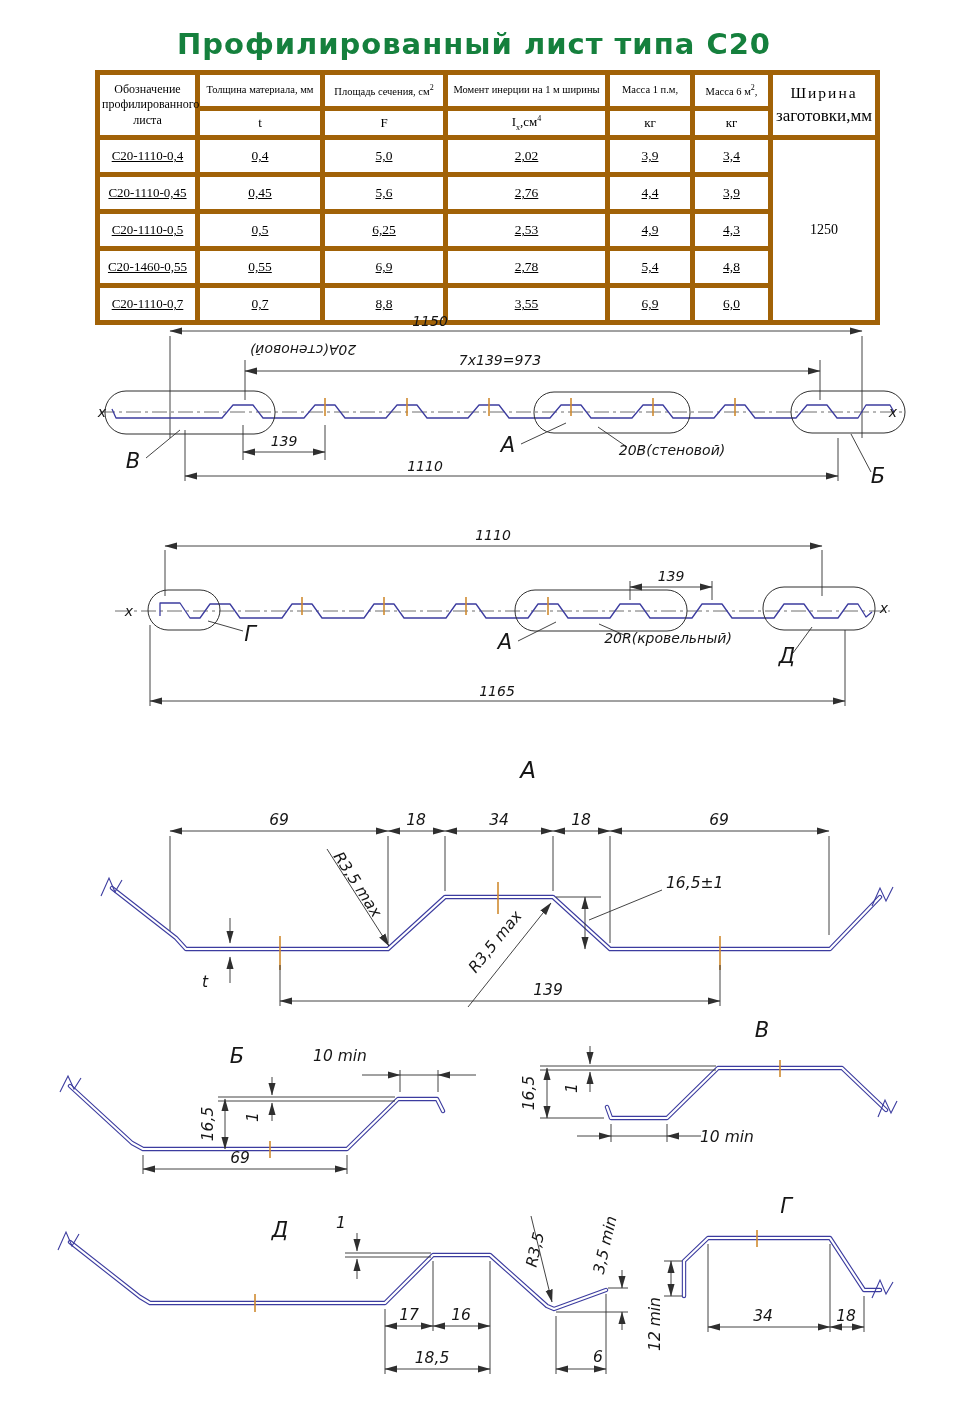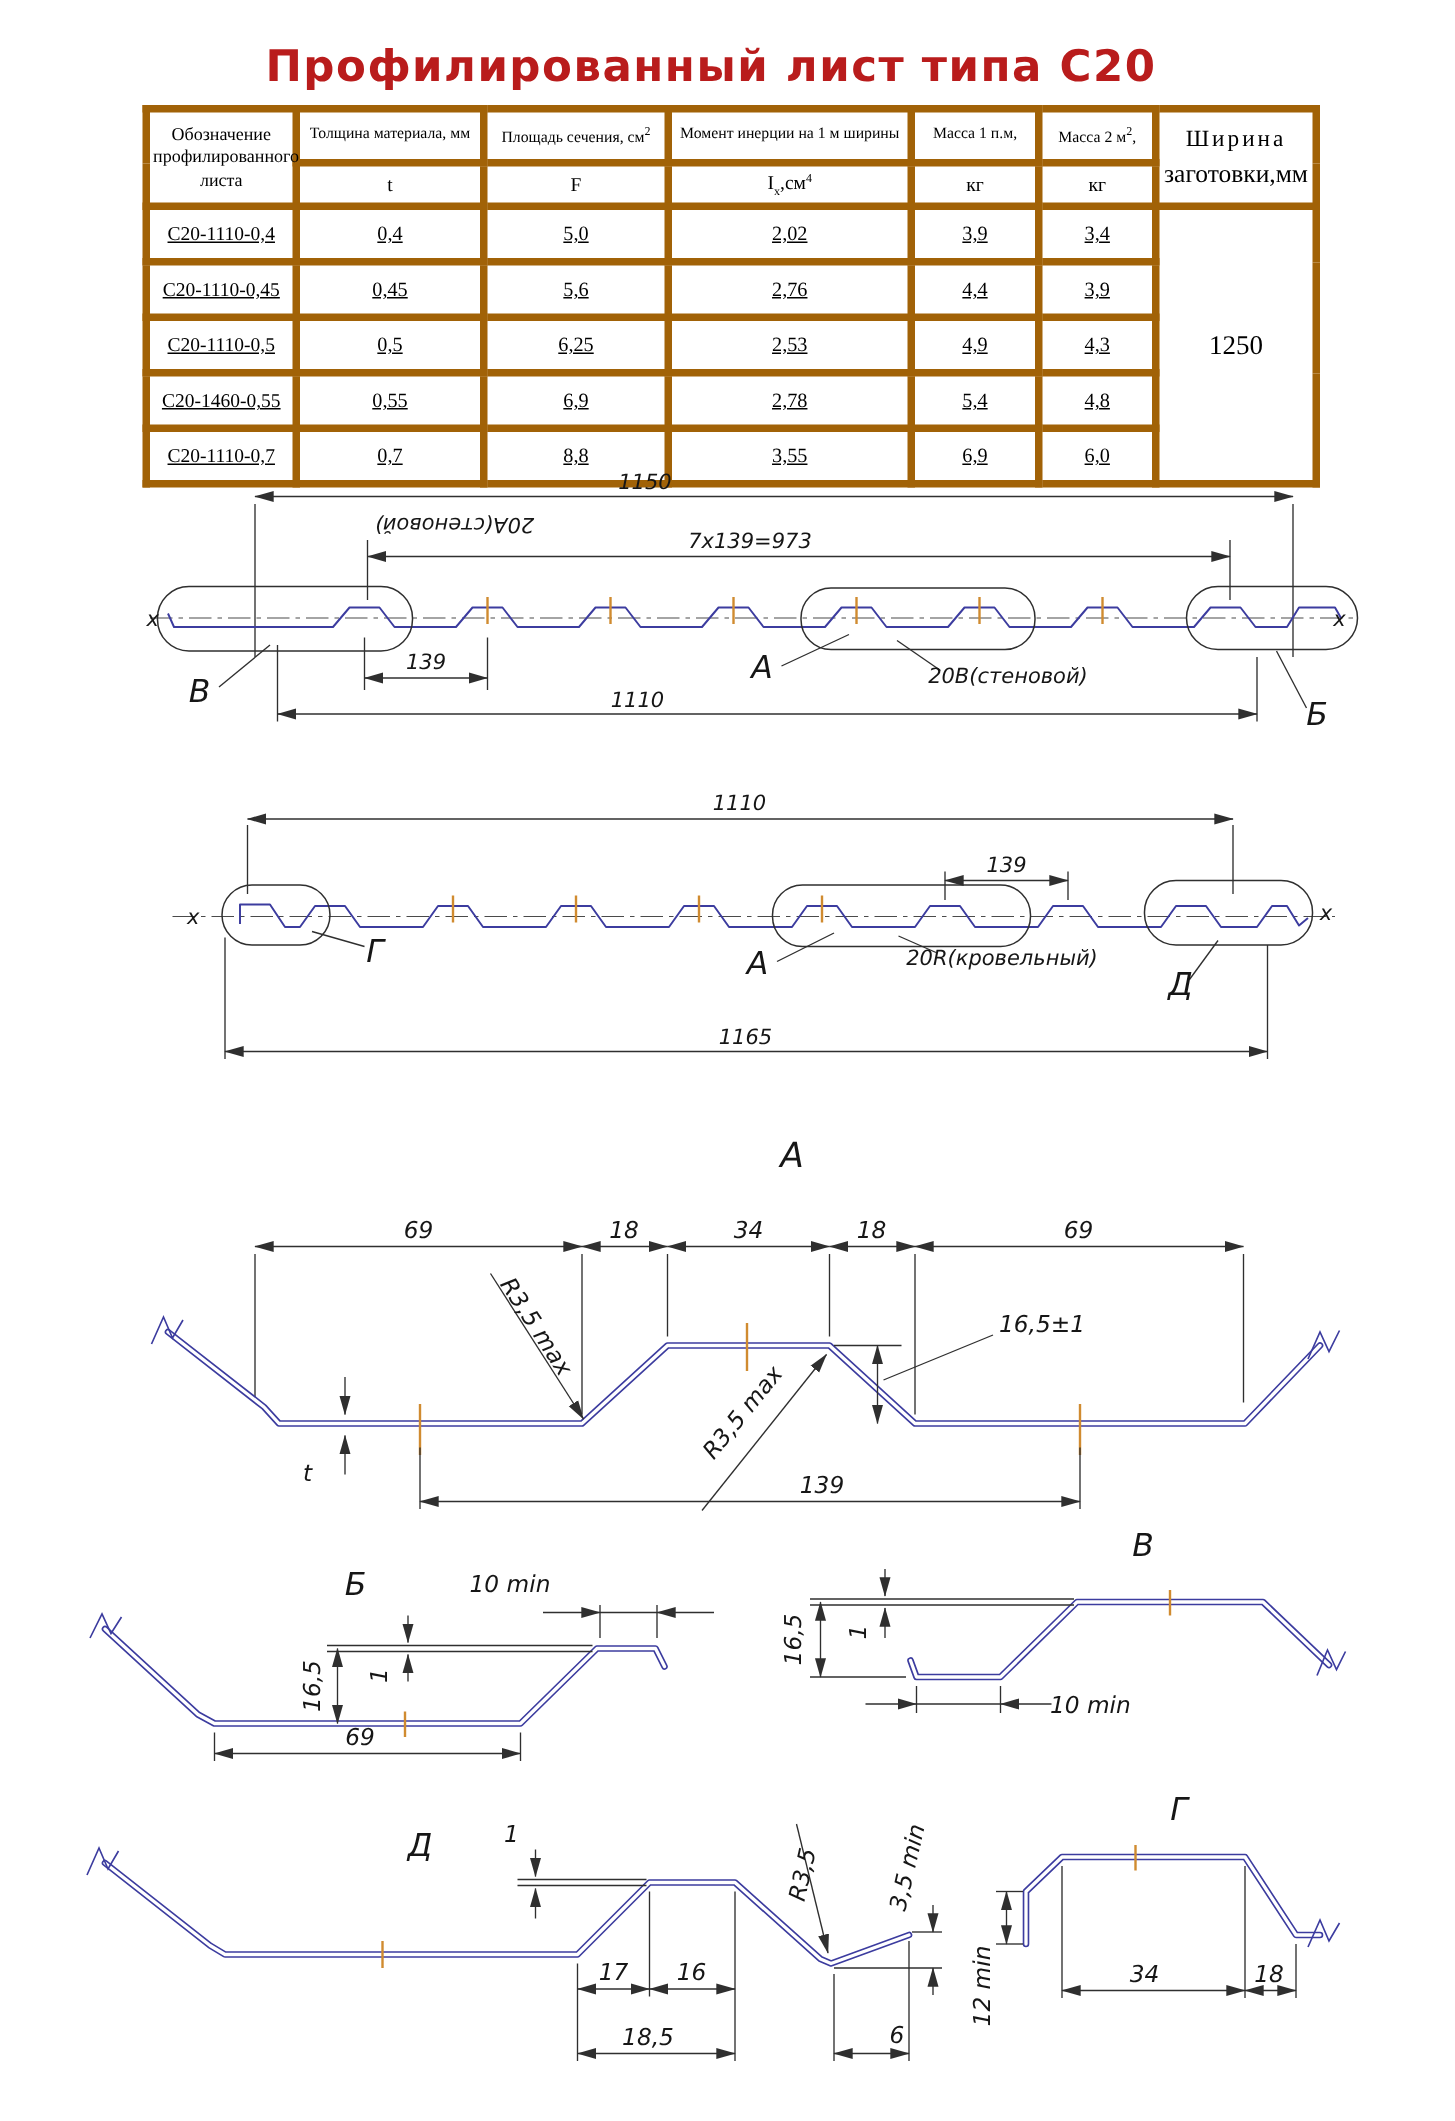--- a/index.html
+++ b/index.html
@@ -1,34 +1,34 @@
 <!DOCTYPE html>
 <html><head>
 <meta charset="utf-8">
 <style>
   html,body{margin:0;padding:0;background:#fff;}
   body{width:970px;height:1414px;position:relative;overflow:hidden;
        font-family:"Liberation Serif", serif;color:#000;}
   .page-title{position:absolute;top:8px;left:0;width:948px;text-align:center;
        font-family:"DejaVu Sans", sans-serif;font-weight:bold;font-size:29px;
-       letter-spacing:1px;color:#b91c1c;}
+       letter-spacing:1px;color:#15803d;}
   
   table.spec{position:absolute;left:95px;top:70px;width:780px;
        border-collapse:collapse;border:2px solid #1c1c94;table-layout:fixed;}
   table.spec th, table.spec td{border:5px solid #a16207;font-weight:normal;
        text-align:center;vertical-align:middle;padding:1px 2px;}
   .th-name{font-size:10.5px;line-height:1.15;margin-left:24px;}
   .th-desig{font-size:12px;line-height:1.3;}
   .th-unit{font-size:13px;height:22px;}
   .row-h1{height:36px;}
   td.cell{font-size:13.5px;height:30px;text-decoration:underline;}
   td.cell-name{font-size:13px;text-align:left;padding-left:5px;}
   .w-title{font-size:15.5px;letter-spacing:2px;margin-bottom:4px;text-align:center;}
   .w-sub{font-size:17px;}
-  td.w-val{font-size:18px;}
+  td.w-val{font-size:14px;}
   sup,sub{font-size:8px;}
   
   svg.draw{position:absolute;left:0;top:300px;width:970px;height:1114px;}
   .thin{stroke:#2f2f2f;stroke-width:0.9;fill:none;}
   .p1{stroke:#3c3c9f;stroke-width:1.3;fill:none;stroke-linejoin:round;}
   .po{stroke:#3c3c9f;stroke-width:4.4;fill:none;stroke-linejoin:round;stroke-linecap:round;}
   .pi{stroke:#ffffff;stroke-width:2.2;fill:none;stroke-linejoin:round;stroke-linecap:round;}
   .brk{stroke:#3c3c9f;stroke-width:1.1;fill:none;}
   .cl{stroke:#4a4a4a;stroke-width:0.8;fill:none;stroke-dasharray:15 4 3 4;}
   .tick{stroke:#d08b30;stroke-width:1.6;fill:none;}
@@ -61,21 +61,21 @@
       <div>профилированного</div>
       <div>листа</div>
     </th>
     <th class="th-name">Толщина материала, мм</th>
     <th class="th-name">
       <span>Площадь сечения, см</span><sup>2</sup>
     </th>
     <th class="th-name">Момент инерции на 1 м ширины</th>
     <th class="th-name">Масса 1 п.м,</th>
     <th class="th-name">
-      <span>Масса 2 м</span><sup>2</sup><span>,</span>
+      <span>Масса 6 м</span><sup>2</sup><span>,</span>
     </th>
     <th rowspan="2">
       <div class="w-title">Ширина</div>
       <div class="w-sub">заготовки,мм</div>
     </th>
   </tr>
   <tr>
     <th class="th-unit">t</th>
     <th class="th-unit">F</th>
     <th class="th-unit">

